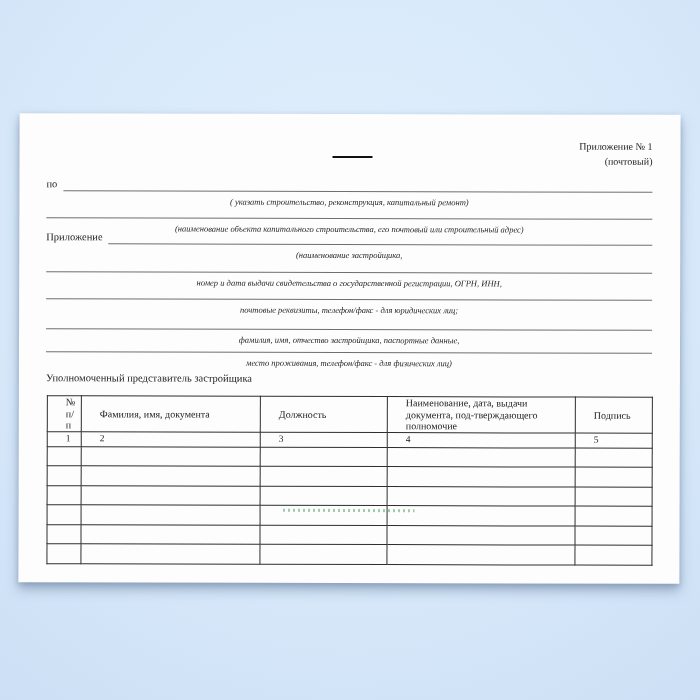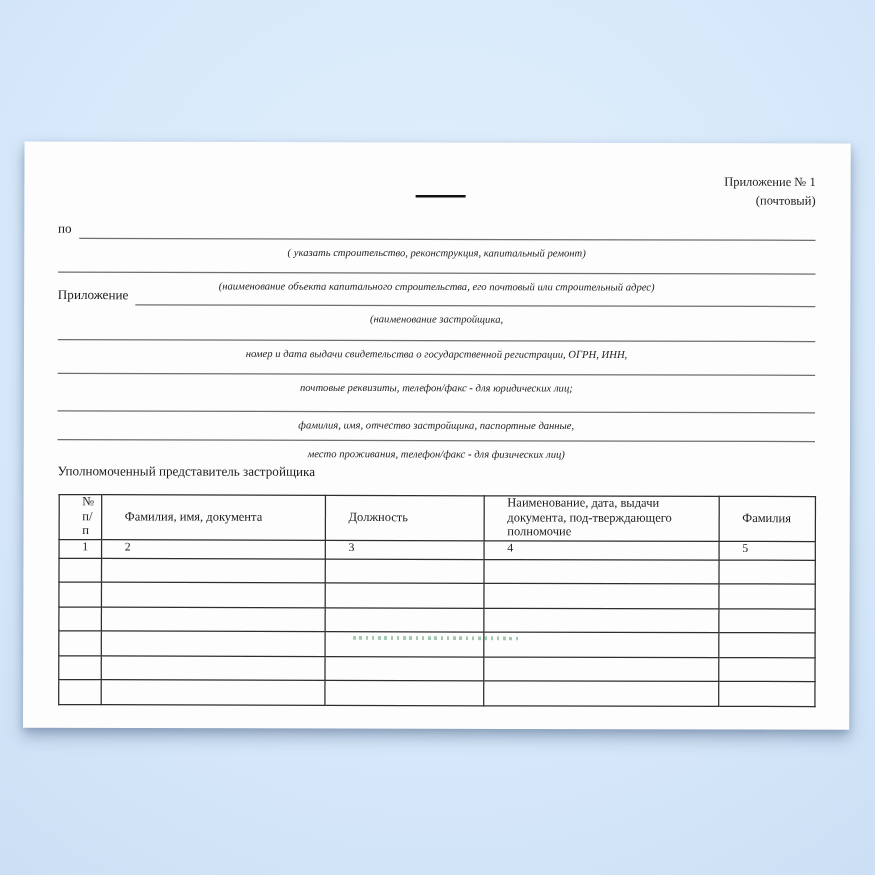--- a/index.html
+++ b/index.html
@@ -128,21 +128,21 @@
           <col class="c3">
           <col class="c4">
           <col class="c5">
       </colgroup>
       <thead>
         <tr class="hdr">
           <th>№ п/п</th>
           <th>Фамилия, имя, документа</th>
           <th>Должность</th>
           <th>Наименование, дата, выдачи документа, под-тверждающего полномочие</th>
-          <th>Фамилия</th>
+          <th>Подпись</th>
         </tr>
         <tr class="numrow">
           <td>1</td>
           <td>2</td>
           <td>3</td>
           <td>4</td>
           <td>5</td>
         </tr>
       </thead>
       <tbody>

